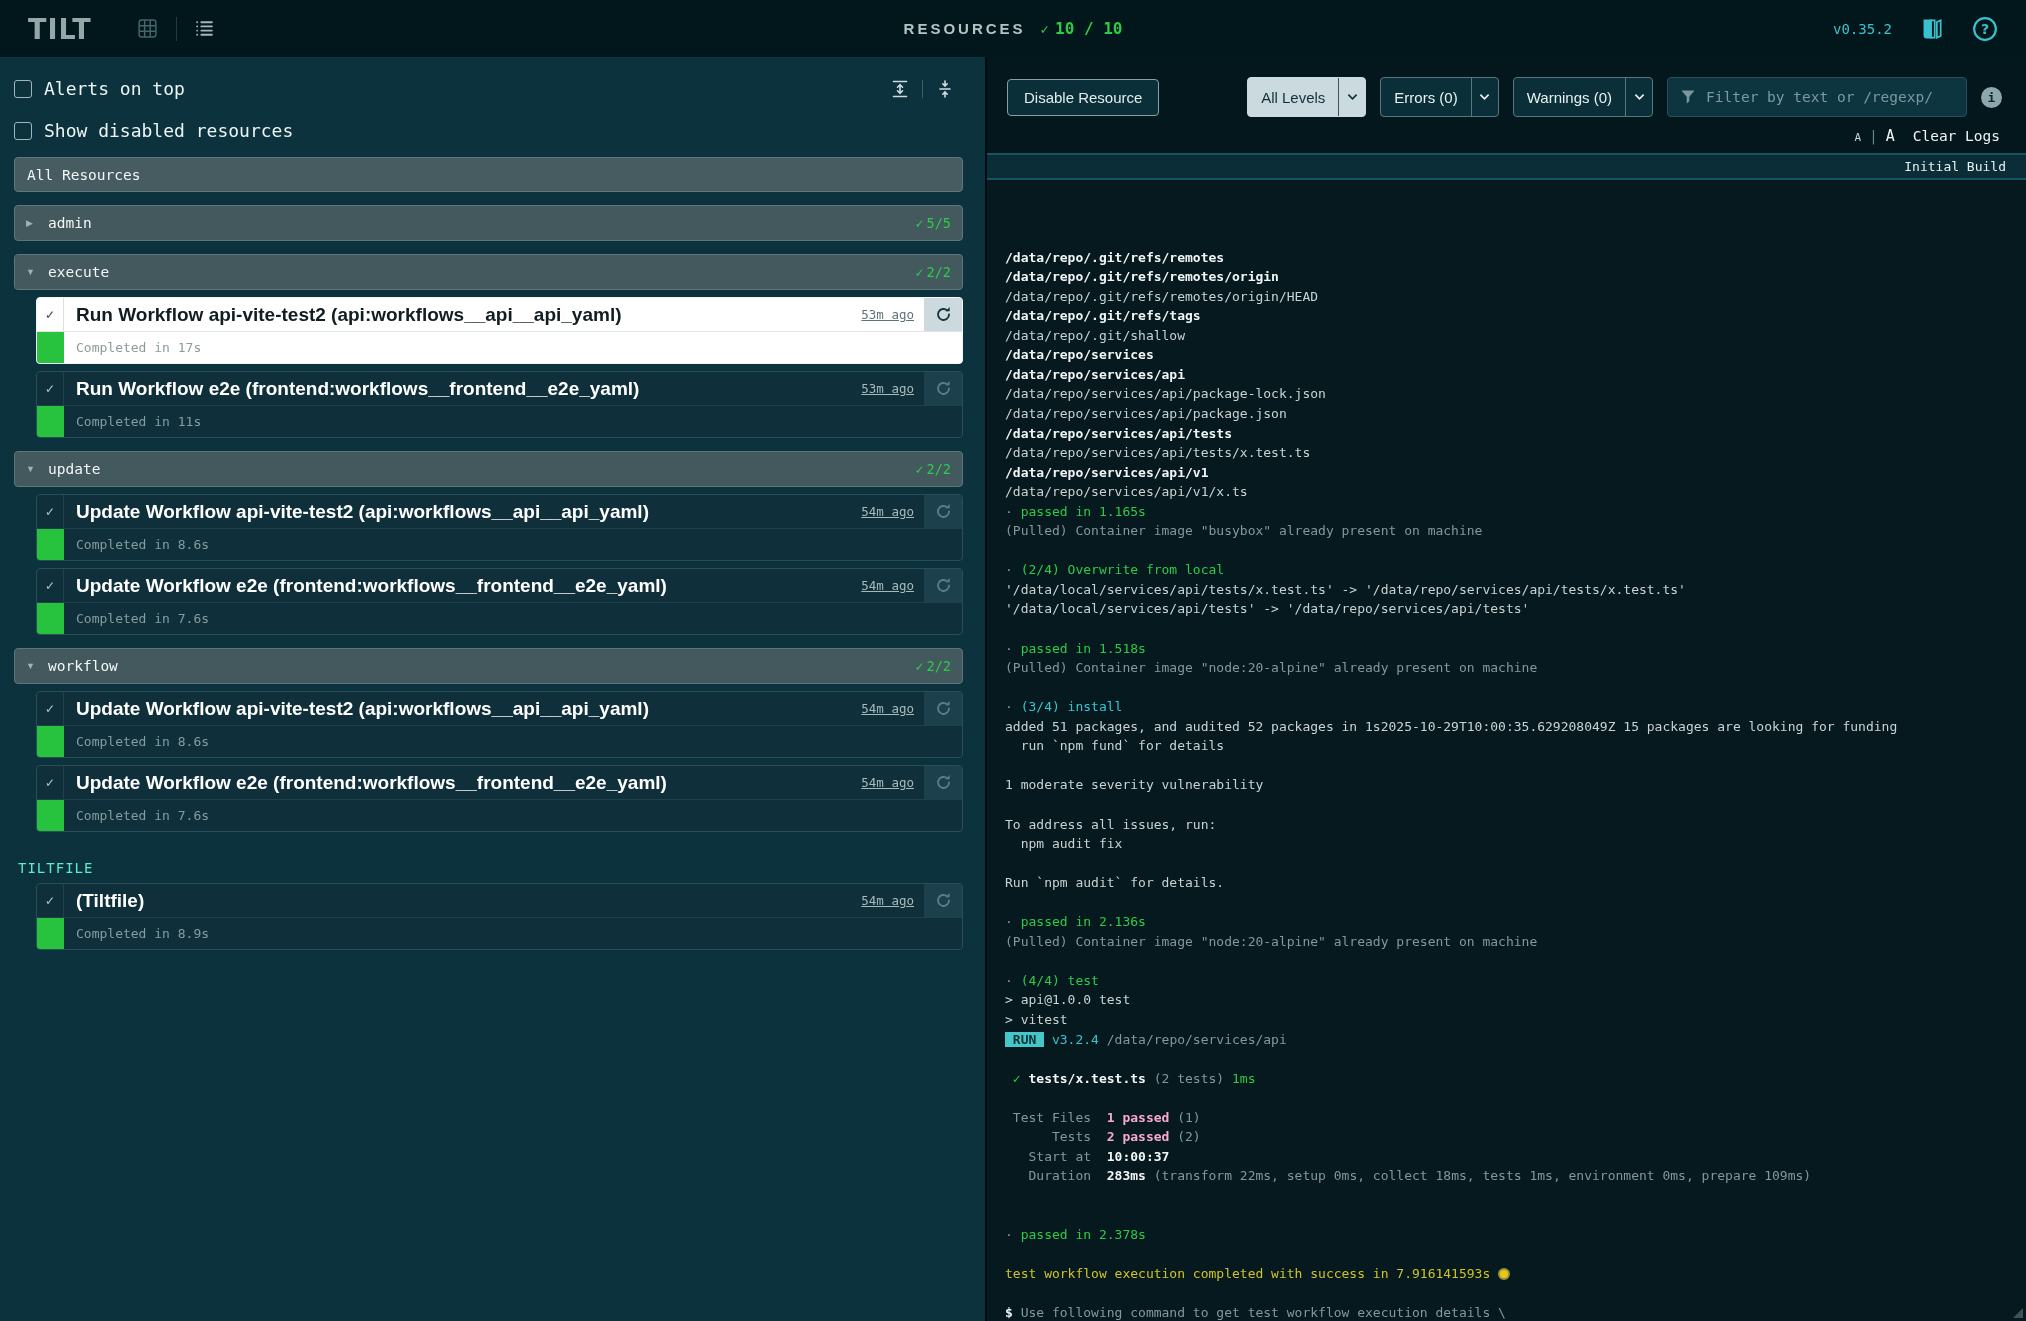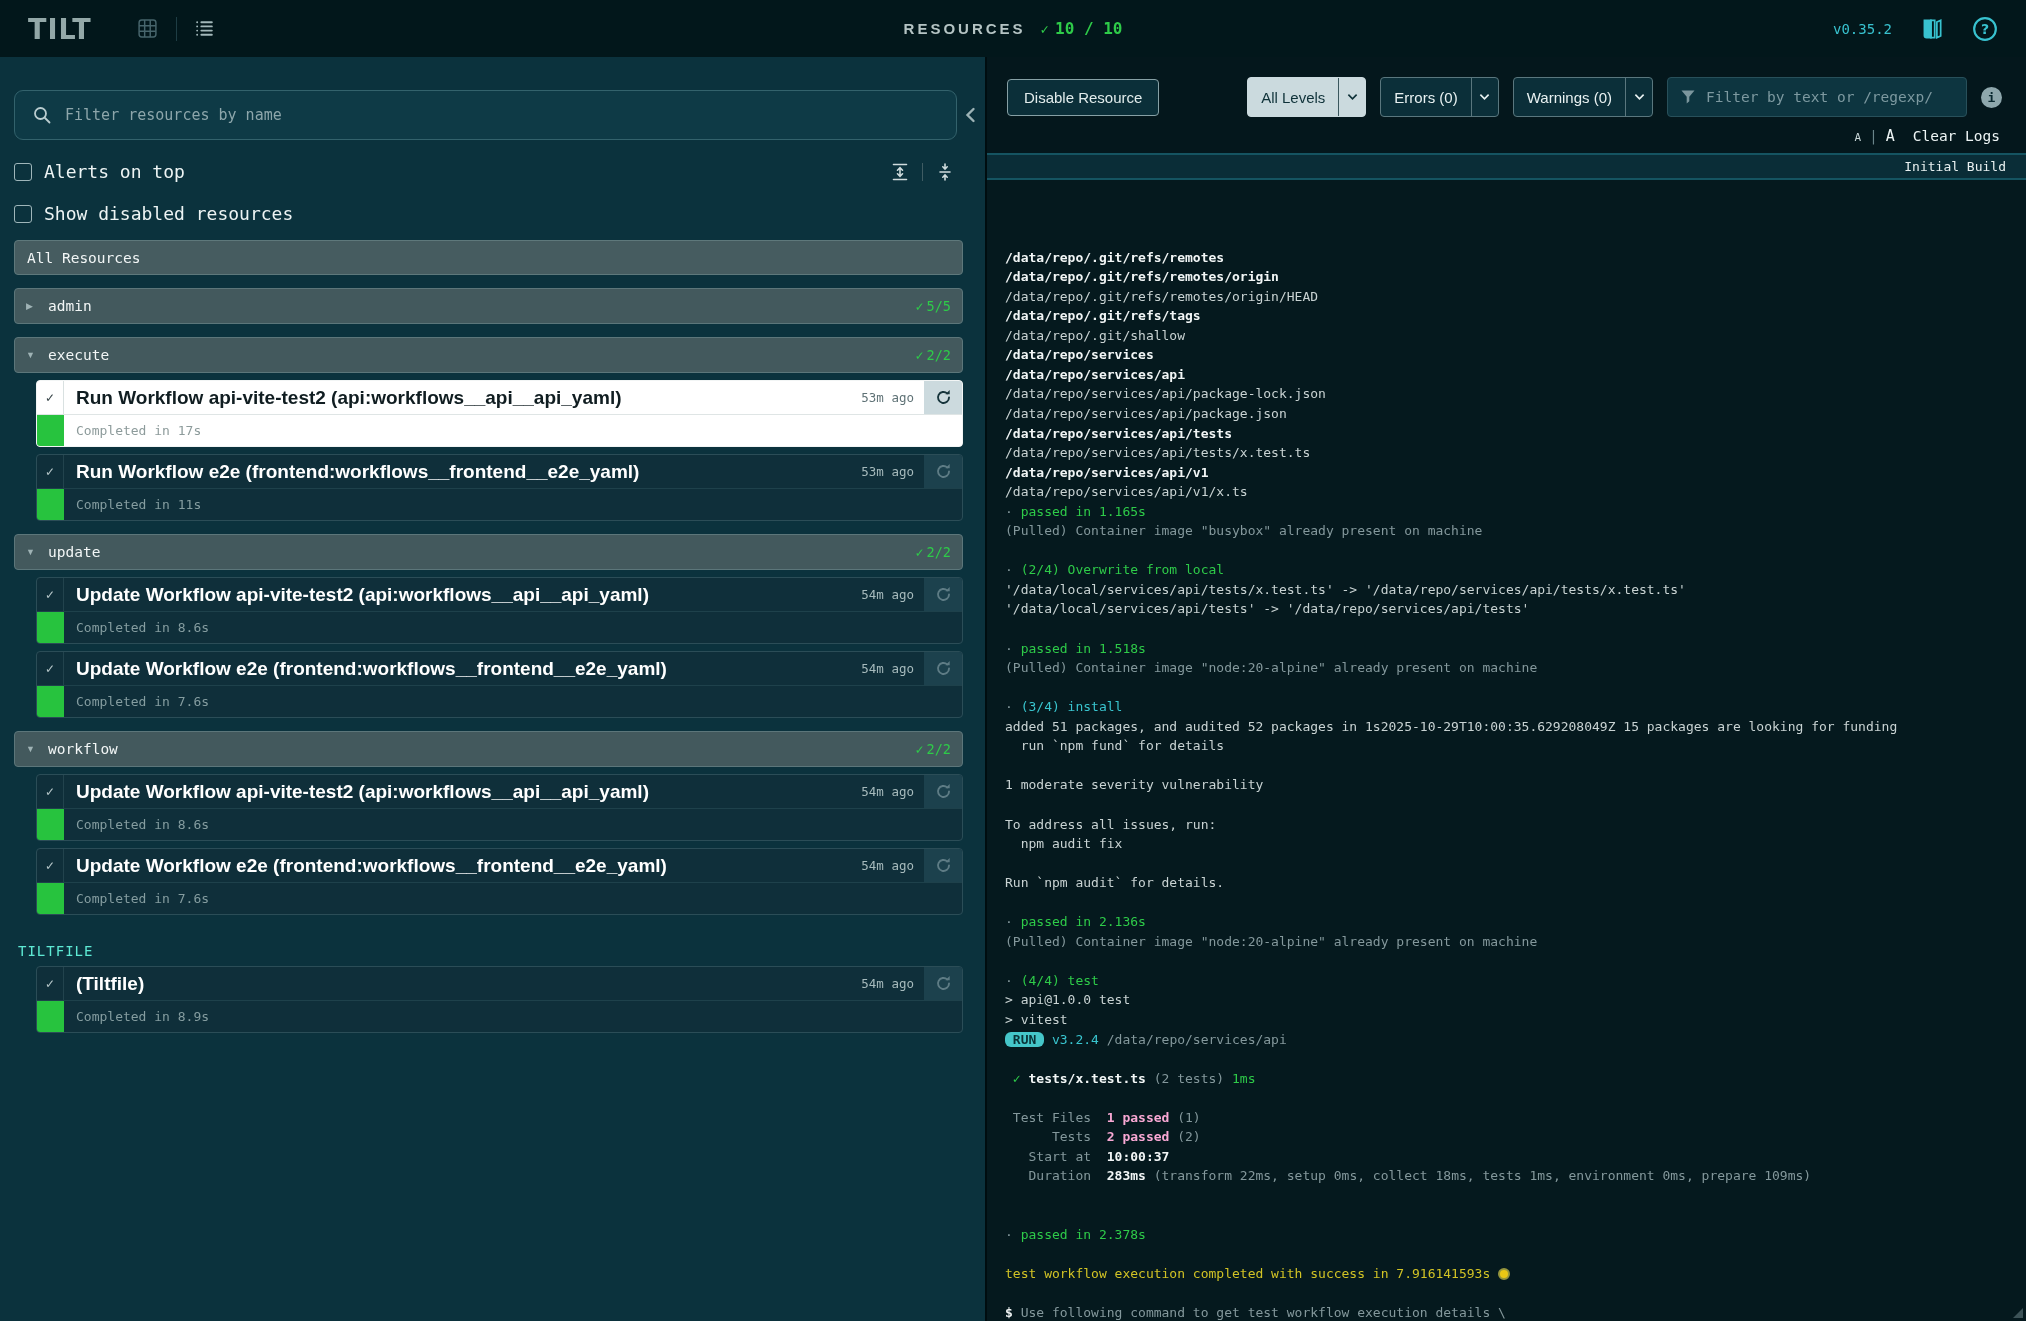--- a/index.html
+++ b/index.html
@@ -55,21 +55,21 @@
   .gcount { margin-left:auto; font-family:"DejaVu Sans Mono", monospace; font-size:13.5px; color:#2ecb49; }
   .gcount .chk { margin-right:3px; }
   .gitems { margin-left:22px; }
 
   .card { margin-top:7px; border:1px solid #2b4d57; border-radius:4px; background:#0f2f3a; overflow:hidden; }
   .row1 { height:33px; display:flex; align-items:center; }
   .ccol { width:27px; align-self:stretch; display:flex; align-items:center; justify-content:center;
           color:#b2c3c5; font-size:12px; border-right:1px solid #22434d; flex:none; }
   .ititle { flex:1; padding:0 12px; font-weight:bold; font-size:19px; color:#ffffff;
             white-space:nowrap; overflow:hidden; text-overflow:ellipsis; }
-  .itime { font-family:"DejaVu Sans Mono", monospace; font-size:12.5px; color:#a6babc; margin:0 10px; white-space:nowrap; }
+  .itime { font-family:"DejaVu Sans Mono", monospace; font-size:12.5px; color:#a6babc; margin:0 10px; white-space:nowrap;text-decoration:underline; }
   .refresh { width:38px; align-self:stretch; background:#1c414d; border:none; display:flex;
              align-items:center; justify-content:center; color:#5e7c85; cursor:pointer; flex:none; }
   .refresh svg { width:17px; height:17px; }
   .row2 { height:32px; display:flex; align-items:stretch; border-top:1px solid #1e414b; }
   .statusbar { width:27px; background:#27c33e; flex:none; }
   .stext { font-family:"DejaVu Sans Mono", monospace; font-size:13px; color:#859da0;
            display:flex; align-items:center; padding-left:12px; }
   .card.selected { background:#ffffff; border-color:#f2f5f5; }
   .card.selected .ccol { color:#3a474b; border-right-color:#d9e1e1; }
   .card.selected .ititle { color:#101d21; }
@@ -117,21 +117,21 @@
   .logview { flex:1; background:#05191e; padding:9px 16px 0 18px; overflow:hidden; position:relative;
              font-family:"DejaVu Sans Mono", monospace; font-size:13px; line-height:19.55px; white-space:pre; }
   .logline { min-height:19.55px; }
   .sg-b { color:#f2f6f6; font-weight:bold; }
   .sg-w { color:#c9d3d3; }
   .sg-d { color:#84989c; }
   .sg-g { color:#2ecb49; }
   .sg-gb { color:#f9a8d4; font-weight:bold; }
   .sg-c { color:#39c5cf; }
   .sg-y { color:#d2c325; }
-  .sg-badge { background:#45c6c9; color:#0a3237; font-weight:bold; border-radius:6px; }
+  .sg-badge { background:#45c6c9; color:#0a3237; font-weight:bold; border-radius:0; }
   .sg-med { display:inline-block; width:12px; height:12px; border-radius:50%;
             background:#eac715; border:2px solid #96953c; vertical-align:-2px; }
   .corner { position:absolute; right:3px; bottom:3px; width:0; height:0;
             border-left:10px solid transparent; border-bottom:10px solid #3c5257; }
 </style>
 </head>
 <body>
 
 <div class="app">
 
@@ -166,34 +166,20 @@
       <span class="top-ic">
         <svg viewBox="0 0 24 24">
             <circle cx="12" cy="12" r="10" fill="none" stroke="currentColor" stroke-width="2"></circle>
             <text x="12" y="16.5" text-anchor="middle" font-size="13" font-weight="bold" fill="currentColor" font-family="DejaVu Sans, sans-serif">?</text>
           </svg>
       </span>
     </div>
   </header>
 
   <aside class="sidebar">
-    <div class="search-row">
-      <div class="search-box">
-        <svg viewBox="0 0 20 20" fill="none" stroke="currentColor" stroke-width="1.8">
-            <circle cx="8.5" cy="8.5" r="5.5"></circle>
-            <path d="M13 13l4.5 4.5" stroke-linecap="round"></path>
-          </svg>
-        <input value="" placeholder="Filter resources by name" style="">
-      </div>
-      <span class="collapse-ch">
-        <svg viewBox="0 0 12 16" fill="none" stroke="currentColor" stroke-width="2.4" stroke-linecap="round">
-            <path d="M9 2 3 8l6 6"></path>
-          </svg>
-      </span>
-    </div>
 
     <div class="cb-row">
       <span class="cb"></span>
       <span class="cb-label">Alerts on top</span>
       <span class="pin-icons">
         <svg viewBox="0 0 20 20" fill="none" stroke="currentColor" stroke-width="1.6" stroke-linecap="round">
             <path d="M3.5 2.5h13M3.5 17.5h13M10 6v8M7.5 8.2 10 5.7l2.5 2.5M7.5 11.8 10 14.3l2.5-2.5"></path>
           </svg>
         <span class="pin-div"></span>
         <svg viewBox="0 0 20 20" fill="none" stroke="currentColor" stroke-width="1.6" stroke-linecap="round">

